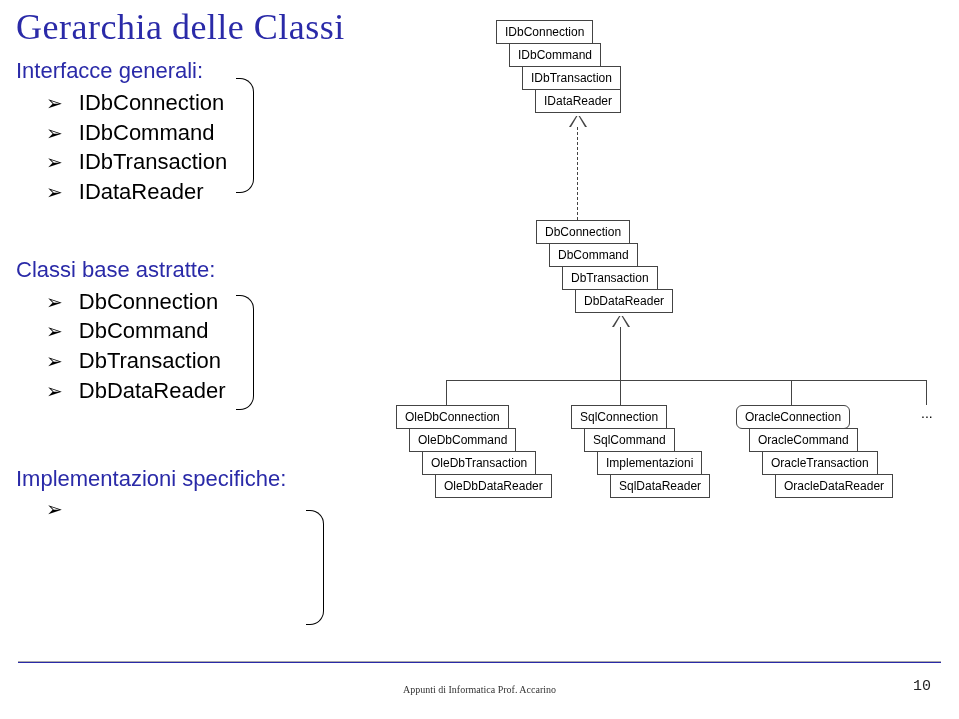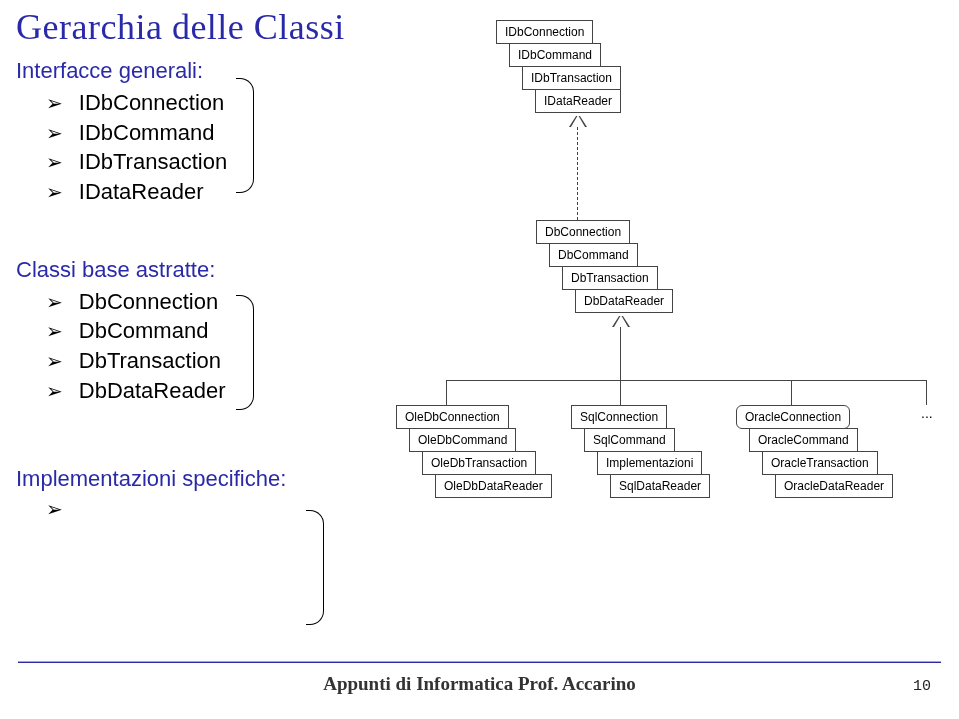--- a/index.html
+++ b/index.html
@@ -133,23 +133,22 @@
     border-top: 1px solid #aaa;
     border-bottom: 1.5px solid #2a2aa8;
   }
   .footer-text {
     position: absolute;
     bottom: 24px;
     left: 0;
     width: 100%;
     text-align: center;
     font-family: Georgia, serif;
-    font-size: 19px;
+    font-size: 10px;
     color: #333;
-    font-weight: bold;
   }
   .page-num {
     position: absolute;
     bottom: 24px;
     right: 28px;
     font-family: Liberation Mono, monospace;
     font-size: 15px;
     color: #222;
   }
 </style>

